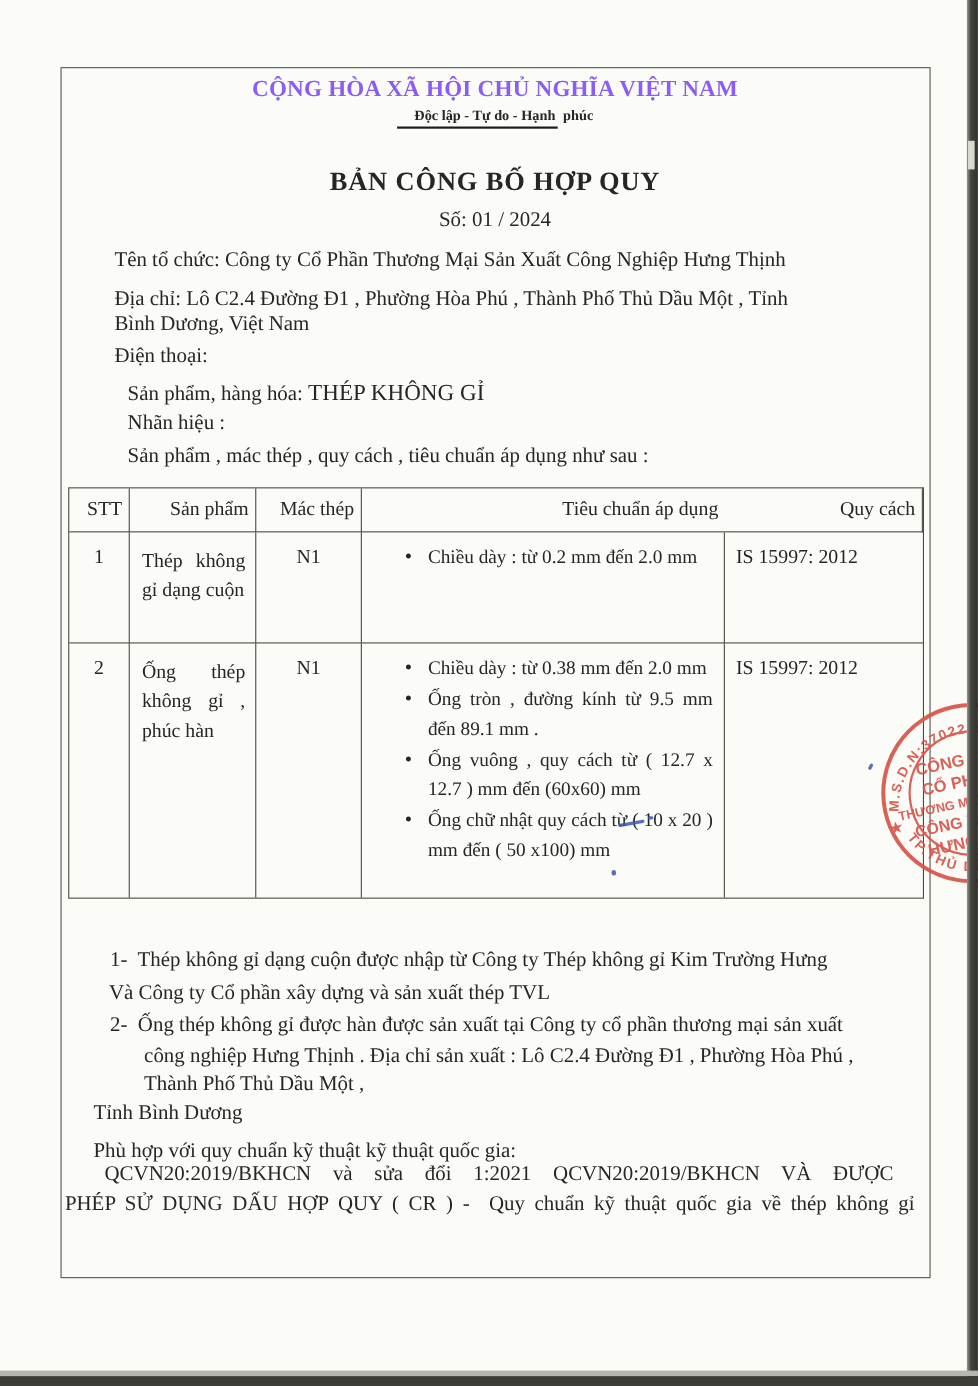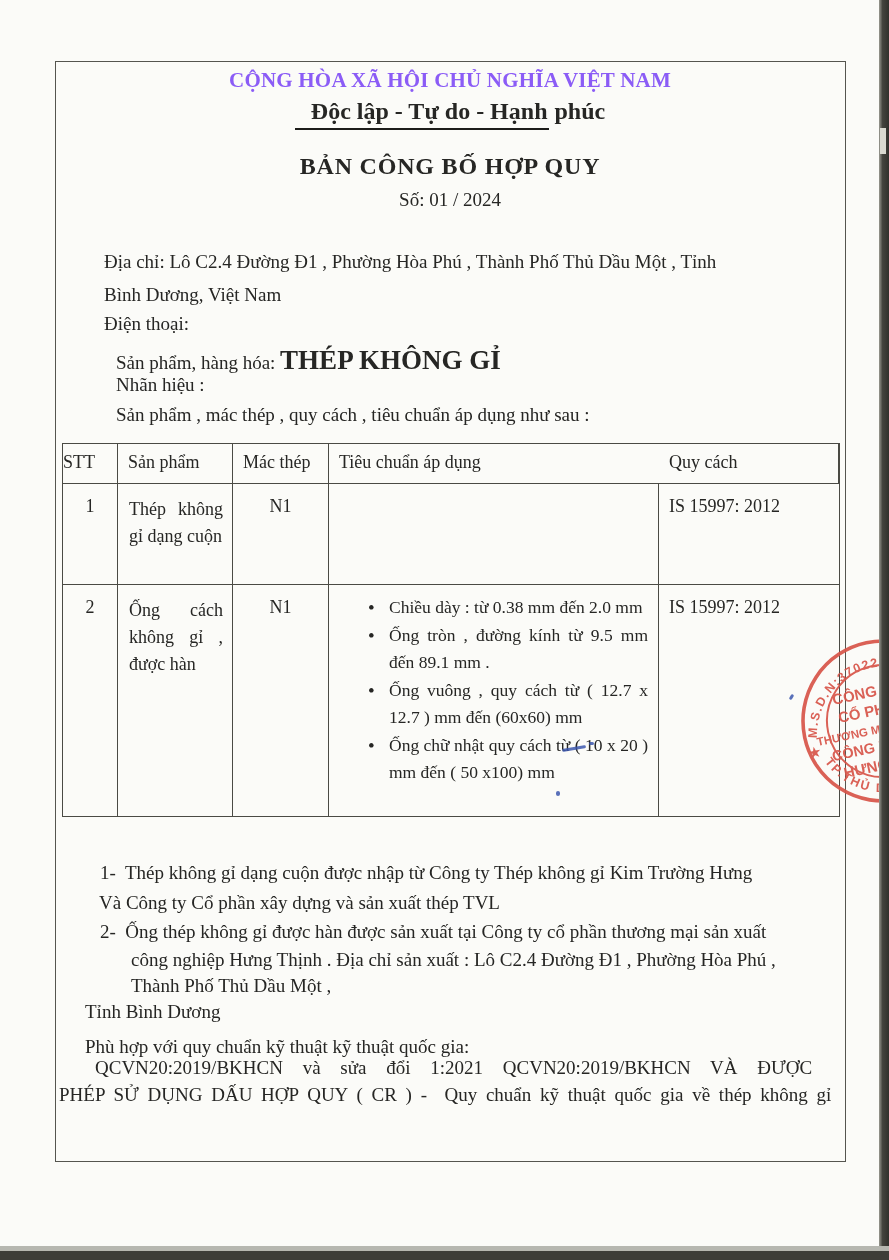--- a/index.html
+++ b/index.html
@@ -19,40 +19,40 @@
   .edge-bottom-light { left:0; top:1246px; width:889px; height:5px; background:#b6b7b0; z-index:50; }
   .edge-bottom { left:0; top:1251px; width:889px; height:9px; background:#3d3d38; z-index:50; }
 
   
   .frame { left:55px; top:61px; width:789px; height:1099px;
     border:1.6px solid #55554f; background:transparent; }
 
   
   .hdr { left:55px; width:790px; text-align:center; line-height:1.15; }
   .nat { top:68px; font-size:21px; font-weight:bold; letter-spacing:0.2px; color:#8b5cf6; }
-  .motto { top:98px; font-size:24px; font-weight:bold; }
+  .motto { top:98px; font-size:13px; font-weight:bold; }
   .motto-u { display:inline-block; border-bottom:2.2px solid #1c1c1a; padding:0 2px 2px 16px; }
   .motto-tail { padding-left:5px; }
   .title { top:153px; font-size:24px; font-weight:bold; letter-spacing:0.8px; }
   .num { top:189px; font-size:19px; }
 
   .line { position:absolute; font-size:19px; white-space:pre; }
 
   
   .tbl { position:absolute; left:62px; top:443px;
     display:grid;
     grid-template-columns:55px 115px 96px 330px 180px;
     grid-template-rows:40px 101px 231px;
     border:1.6px solid #4a4a44;
     font-size:18px;
   }
   .cell { border-color:#4a4a44; overflow:hidden; }
   .b-r { border-right:1.4px solid #4a4a44; }
   .b-b { border-bottom:1.4px solid #4a4a44; }
-  .th { padding:8px 6px 0 10px; }
+  .th { padding:8px 6px 0 10px;text-align:right; }
   .th-stt { padding-left:0; }
   .c-stt { text-align:center; padding-top:12px; }
   .c-prod { padding:12px 9px 0 11px; text-align:justify; line-height:27px; }
   .c-grade { text-align:center; padding-top:12px; }
   .c-std { padding:12px 6px 0 10px; }
   .c-spec ul { list-style:none; margin:0; padding:9px 10px 0 37px; }
   .c-spec li { position:relative; padding-left:23px; margin:0; text-align:justify;
     font-size:17.5px; line-height:27.5px; }
   .c-spec li::before { content:"•"; position:absolute; left:2px; top:0; font-size:19px; }
 
@@ -72,45 +72,47 @@
 
 <div class="page">
 
   <div class="abs frame"></div>
 
   <div class="abs hdr nat">CỘNG HÒA XÃ HỘI CHỦ NGHĨA VIỆT NAM</div>
   <div class="abs hdr motto"><span class="motto-u">Độc lập - Tự do - Hạnh</span><span class="motto-tail">phúc</span></div>
   <div class="abs hdr title">BẢN CÔNG BỐ HỢP QUY</div>
   <div class="abs hdr num">Số: 01 / 2024</div>
 
-  <div class="line" style="left:104px; top:251px;">Địa chỉ: Lô C2.4 Đường Đ1 , Phường Hòa Phú , Thành Phố Thủ Dầu Một , Tỉnh</div>
+  <div class="line" style="left:104px; top:226px;">Tên tổ chức: Công ty Cổ Phần Thương Mại Sản Xuất Công Nghiệp Hưng Thịnh</div>
+  <div class="line" style="left:104px; top:261px;">Địa chỉ: Lô C2.4 Đường Đ1 , Phường Hòa Phú , Thành Phố Thủ Dầu Một , Tỉnh</div>
   <div class="line" style="left:104px; top:284px;">Bình Dương, Việt Nam</div>
   <div class="line" style="left:104px; top:313px;">Điện thoại:</div>
-  <div class="line" style="left:116px; top:345px;"><span>Sản phẩm, hàng hóa: </span><span style="font-weight:bold; font-size:27px;">THÉP KHÔNG GỈ</span></div>
+  <div class="line" style="left:116px; top:345px;"><span>Sản phẩm, hàng hóa: </span><span style="font-weight:normal; font-size:21px;">THÉP KHÔNG GỈ</span></div>
   <div class="line" style="left:116px; top:374px;">Nhãn hiệu :</div>
   <div class="line" style="left:116px; top:404px;">Sản phẩm , mác thép , quy cách , tiêu chuẩn áp dụng như sau :</div>
 
   <div class="tbl">
     <div class="cell th th-stt b-r b-b">STT</div>
     <div class="cell th b-r b-b">Sản phẩm</div>
     <div class="cell th b-r b-b">Mác thép</div>
     <div class="cell th b-b">Tiêu chuẩn áp dụng</div>
     <div class="cell th b-r b-b">Quy cách</div>
 
     <div class="cell c-stt b-r b-b row1">1</div>
     <div class="cell c-prod b-r b-b row1">Thép không gỉ dạng cuộn</div>
     <div class="cell c-grade b-r b-b row1">N1</div>
     <div class="cell c-spec b-r b-b row1">
       <ul>
+        <li>Chiều dày : từ 0.2 mm đến 2.0 mm</li>
       </ul>
     </div>
     <div class="cell c-std b-b row1">IS 15997: 2012</div>
 
     <div class="cell c-stt b-r">2</div>
-    <div class="cell c-prod b-r">Ống cách không gỉ , được hàn</div>
+    <div class="cell c-prod b-r">Ống thép không gỉ , phúc hàn</div>
     <div class="cell c-grade b-r">N1</div>
     <div class="cell c-spec b-r">
       <ul>
         <li>Chiều dày : từ 0.38 mm đến 2.0 mm</li>
         <li>Ống tròn , đường kính từ 9.5 mm đến 89.1 mm .</li>
         <li>Ống vuông , quy cách từ ( 12.7 x 12.7 ) mm đến (60x60) mm</li>
         <li>Ống chữ nhật quy cách từ ( 10 x 20 ) mm đến ( 50 x100) mm</li>
       </ul>
     </div>
     <div class="cell c-std">IS 15997: 2012</div>

